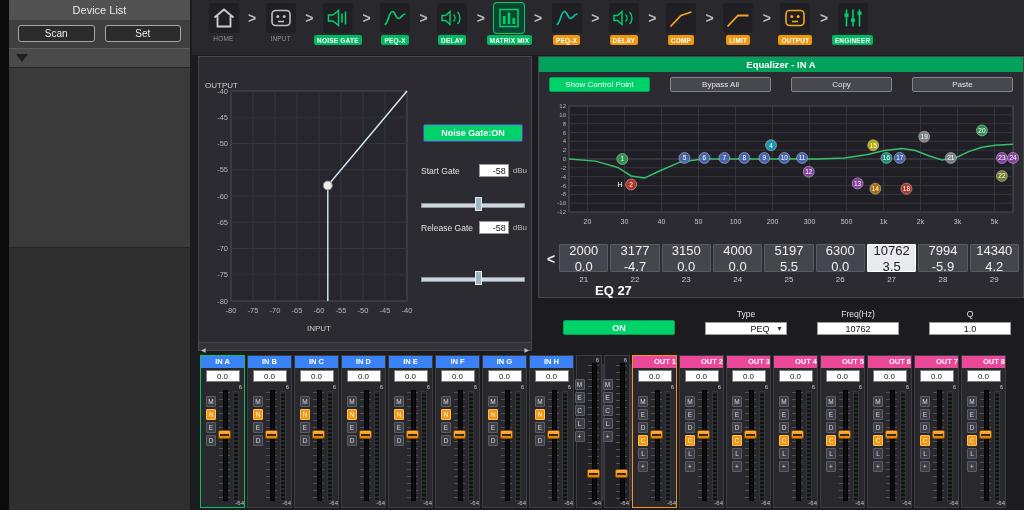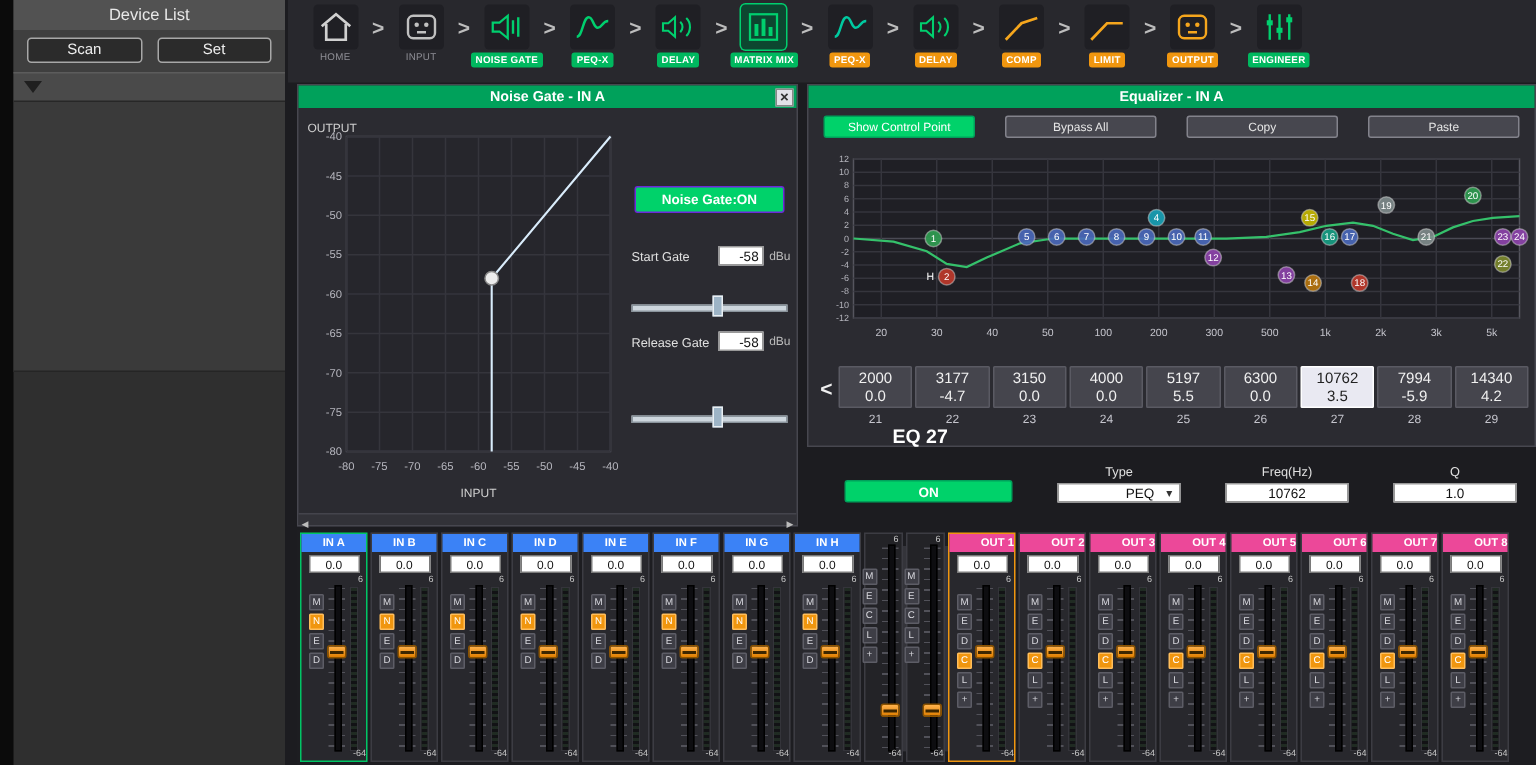--- a/index.html
+++ b/index.html
@@ -50,21 +50,21 @@
   .eq-btn{flex:1;height:15px;font-size:8px;font-family:inherit;border-radius:2px;}
   .btn-green{background:#00d26a;border:1px solid #00a15b;color:#fff;}
   .btn-dark{background:#47474f;border:1px solid #83838c;color:#e5e5e5;}
   #eq-graph{position:absolute;left:8px;top:46px;width:470px;height:130px;}
   #eq-graph svg{overflow:visible;}
   #eq-bands-row{position:absolute;left:4px;top:187px;right:4px;display:flex;align-items:flex-start;}
   .band-chev{width:16px;font-size:14px;color:#f0f0f0;line-height:30px;text-align:center;font-weight:bold;}
   .band-chev::before{content:"<";}
   #eq-bands{display:flex;gap:2px;flex:1;}
   .band-cell{flex:1;display:flex;flex-direction:column;}
-  .band-box{height:28px;background:#45454d;border:1px solid #5a5a63;color:#f0f0f0;font-size:10px;text-align:center;display:flex;flex-direction:column;justify-content:center;gap:1px;border-radius:1px;}
+  .band-box{height:28px;background:#45454d;border:1px solid #5a5a63;color:#f0f0f0;font-size:13px;text-align:center;display:flex;flex-direction:column;justify-content:center;gap:1px;border-radius:1px;}
   .band-box.band-sel{background:#e9e9f2;color:#222;border-color:#fff;}
   .band-box.band-sel div{color:#222;}
   .band-num{font-size:8px;color:#c5c5cd;text-align:center;margin-top:3px;}
   .eq-sel{position:absolute;left:56px;top:226px;font-size:13px;font-weight:bold;color:#fff;}
   .eq-ctrls{position:absolute;left:24px;top:252px;right:12px;display:flex;align-items:flex-end;gap:30px;}
   .eq-on{width:112px;height:15px;flex:none;background:#00d26a;border:1px solid #00a15b;color:#fff;font-size:9px;font-weight:bold;font-family:inherit;border-radius:2px;}
   .eq-field{flex:1;display:flex;flex-direction:column;align-items:center;gap:3px;}
   .eq-flabel{font-size:8.5px;color:#e0e0e0;}
   .eq-select,.eq-input{width:100%;height:13px;background:#fff;border:1px solid #999;color:#111;font-size:9px;text-align:center;line-height:12px;}
   .eq-select{display:flex;align-items:center;justify-content:center;gap:8px;padding-left:40px;}
@@ -229,24 +229,20 @@
             <rect x="4.5" y="8.5" width="4" height="3.4" fill="#00cf6e"></rect>
             <rect x="11" y="13.5" width="4" height="3.4" fill="#00cf6e"></rect>
             <rect x="17.5" y="6.5" width="4" height="3.4" fill="#00cf6e"></rect>
           </svg>
         </div>
         <div class="tb-label green">ENGINEER</div>
       </div>
     </div>
 
   <div class="panel" id="noise-panel">
-    <div class="panel-title">
-      <span>Noise Gate - IN A</span>
-      <span class="close-btn"></span>
-    </div>
     <div id="ng-graph"><svg width="214" height="256">
           <rect x="28" y="12" width="176" height="210" fill="#26262c" stroke="#5a5a64"></rect>
           <line x1="28" y1="12" x2="28" y2="222" stroke="#35353c"></line>
           <text x="28" y="234" font-size="7.5" fill="#b5b5bd" text-anchor="middle">-80</text>
           <line x1="50" y1="12" x2="50" y2="222" stroke="#35353c"></line>
           <text x="50" y="234" font-size="7.5" fill="#b5b5bd" text-anchor="middle">-75</text>
           <line x1="72" y1="12" x2="72" y2="222" stroke="#35353c"></line>
           <text x="72" y="234" font-size="7.5" fill="#b5b5bd" text-anchor="middle">-70</text>
           <line x1="94" y1="12" x2="94" y2="222" stroke="#35353c"></line>
           <text x="94" y="234" font-size="7.5" fill="#b5b5bd" text-anchor="middle">-65</text>

